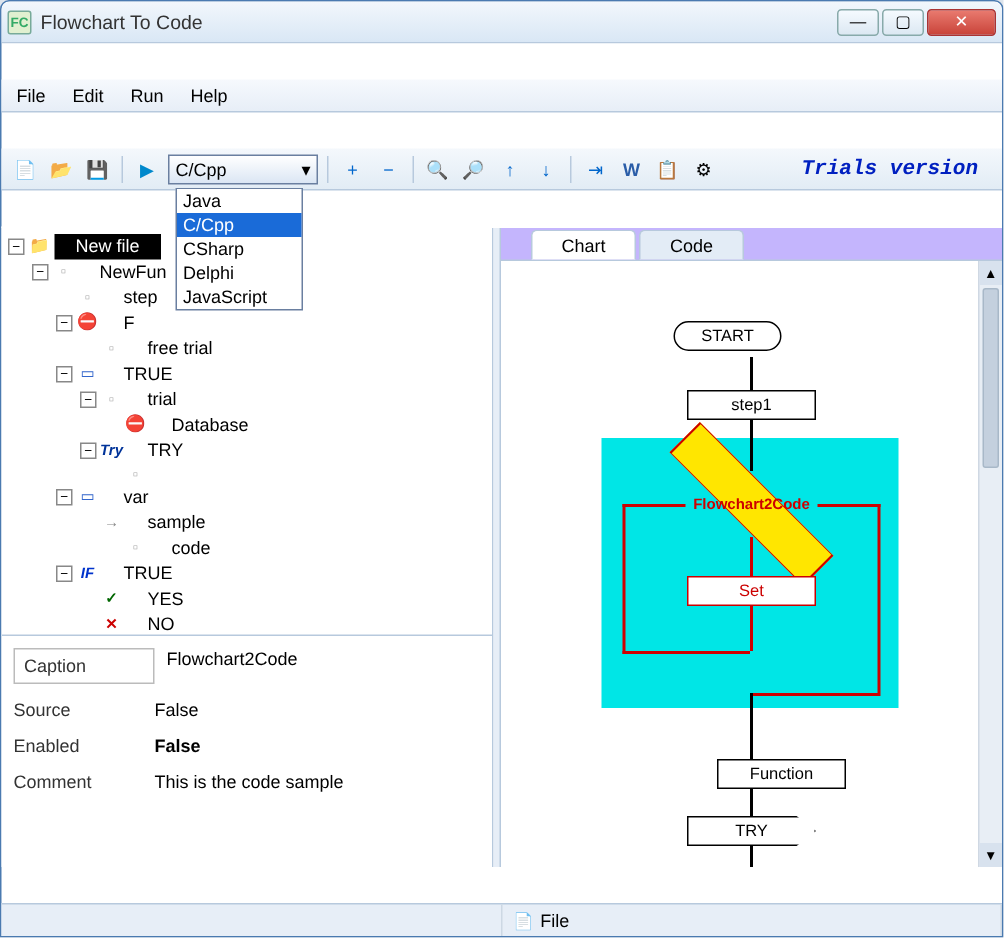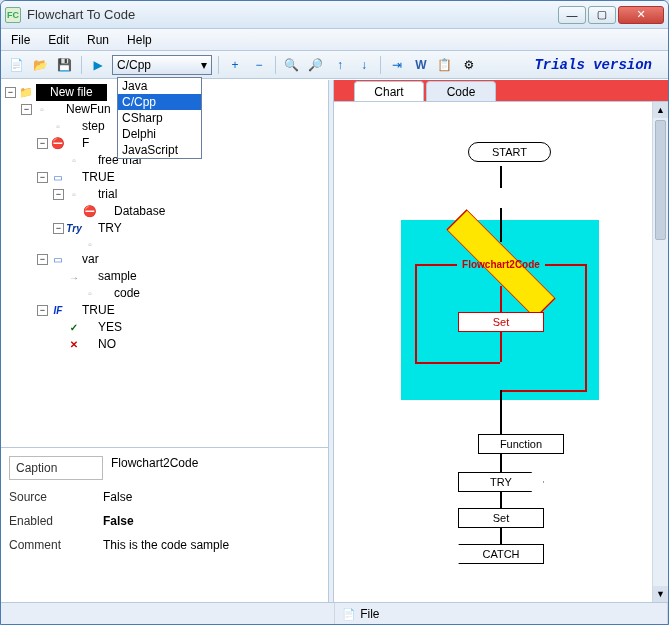--- a/index.html
+++ b/index.html
@@ -1,18 +1,18 @@
 <!DOCTYPE html>
 <html><head>
 <meta charset="utf-8">
 <style>
 * { box-sizing: border-box; margin: 0; padding: 0; font-family: "Segoe UI", Tahoma, sans-serif; font-size: 12px; }
 body { background: #dde4ec; width: 669px; height: 625px; overflow: hidden; }
 
-.window { width: 669px; height: 625px; background: #fff; border: 1px solid #4a7ab0; border-radius: 6px 6px 0 0; display: flex; flex-direction: column; }
+.window { width: 669px; height: 625px; background: #fff; border: 1px solid #4a7ab0; border-radius: 6px 6px 0 0; display: flex; flex-direction: column; gap: 24px; }
 
 
 .titlebar { height: 28px; background: linear-gradient(#f2f7fc,#d9e7f5); display: flex; align-items: center; padding: 0 4px; border-radius: 6px 6px 0 0; border-bottom: 1px solid #b7c9dd; }
 .titlebar .app-icon { width: 16px; height: 16px; background: #e0f0d0; border: 1px solid #7a9; border-radius: 2px; font-size:9px; font-weight:bold; color:#3a6; display:flex; align-items:center; justify-content:center; margin-right:6px; }
 .titlebar .title { flex: 1; color: #333; font-size: 13px; }
 .titlebar .win-btns { display: flex; gap: 2px; }
 .win-btn { width: 28px; height: 18px; border: 1px solid #8aa; border-radius: 3px; background: linear-gradient(#f5faff,#dce8f2); display:flex; align-items:center; justify-content:center; font-size:11px; cursor:pointer; }
 .win-btn.close { width: 46px; background: linear-gradient(#e97a6f,#c9443a); color:#fff; border-color:#a33; }
 
 
@@ -57,29 +57,29 @@
 
 
 .props { border-top:1px solid #b7c9dd; height:155px; padding:8px; }
 .prop-row { display:flex; margin-bottom:10px; }
 .prop-label { width:94px; color:#333; }
 .prop-value { flex:1; }
 .prop-label.boxed { border:1px solid #bbb; padding:4px 6px; margin-right:8px; }
 .prop-value.bold { font-weight:bold; }
 
 
-.tabs { height:22px; background:#ef4444; display:flex; align-items:flex-end; padding-left:20px; gap:2px; border-bottom:1px solid #b7c9dd; }
+.tabs { height:22px; background:#c4b5fd; display:flex; align-items:flex-end; padding-left:20px; gap:2px; border-bottom:1px solid #b7c9dd; }
 .tab { width:70px; height:20px; border:1px solid #b7c9dd; border-bottom:none; background:#e3ecf6; border-radius:4px 4px 0 0; display:flex; align-items:center; justify-content:center; cursor:pointer; }
 .tab.active { background:#fff; font-weight:normal; }
 
 
 .chart-area { flex:1; background:#fff; display:flex; justify-content:center; padding:10px 4px; position:relative; overflow:hidden; }
 .chart-canvas { width:260px; position:relative; }
 .flow-node { border:1.5px solid #000; background:#fff; text-align:center; font-size:11px; padding:3px 0; position:absolute; }
-.start-node { width:83px; left:97px; top:30px; border-radius:12px; }
+.start-node { width:72px; left:78px; top:30px; border-radius:12px; }
 .box-node { width:86px; left:87px; }
 .highlight-area { position:absolute; left:30px; top:108px; width:198px; height:180px; background:#00e6e6; }
 .diamond-node { width:90px; height:44px; position:absolute; left:85px; top:130px; }
 .diamond-inner { width:100%; height:100%; background:#ffe600; border:1.5px solid #c00; transform:rotate(45deg) scaleX(1.4) scaleY(0.65); }
 .diamond-text { position:absolute; inset:0; display:flex; align-items:center; justify-content:center; font-size:10px; color:#c00; font-weight:bold; }
 .set-node { width:86px; left:87px; top:200px; border-color:#c00; color:#c00; }
 .func-node { width:86px; left:87px; top:322px;margin-left:20px; }
 .try-node { width:86px; left:87px; top:360px; position:absolute; border:1.5px solid #000; background:#fff; font-size:11px; text-align:center; padding:3px 0; clip-path: polygon(0 0, 85% 0, 100% 50%, 85% 100%, 0 100%); }
 .set2-node { width:86px; left:87px; top:396px; }
 .catch-node { width:86px; left:87px; top:432px; position:absolute; border:1.5px solid #000; background:#fff; font-size:11px; text-align:center; padding:3px 0; clip-path: polygon(0 0, 100% 0, 100% 100%, 0 100%, 15% 50%); }
@@ -263,20 +263,21 @@
     <div class="right-pane">
       <div class="tabs">
         <div class="tab active">Chart</div>
         <div class="tab">Code</div>
       </div>
       <div class="chart-area">
         <div class="chart-canvas">
           <div class="highlight-area"></div>
           <div class="flow-node start-node">START</div>
           <div class="connector vline" style="left:129px;top:54px;height:22px;"></div>
+          <div class="flow-node box-node" style="top:76px;">step1</div>
           <div class="connector vline" style="left:129px;top:96px;height:34px;"></div>
           <div class="diamond-node">
             <div class="diamond-inner"></div>
             <div class="diamond-text">Flowchart2Code</div>
           </div>
           <div class="connector vline red-line" style="left:129px;top:174px;height:26px;"></div>
           <div class="flow-node set-node">Set</div>
 
           <div class="connector red-line" style="left:44px;top:152px;width:42px;height:1.5px;"></div>
           <div class="connector vline red-line" style="left:44px;top:152px;height:100px;"></div>

